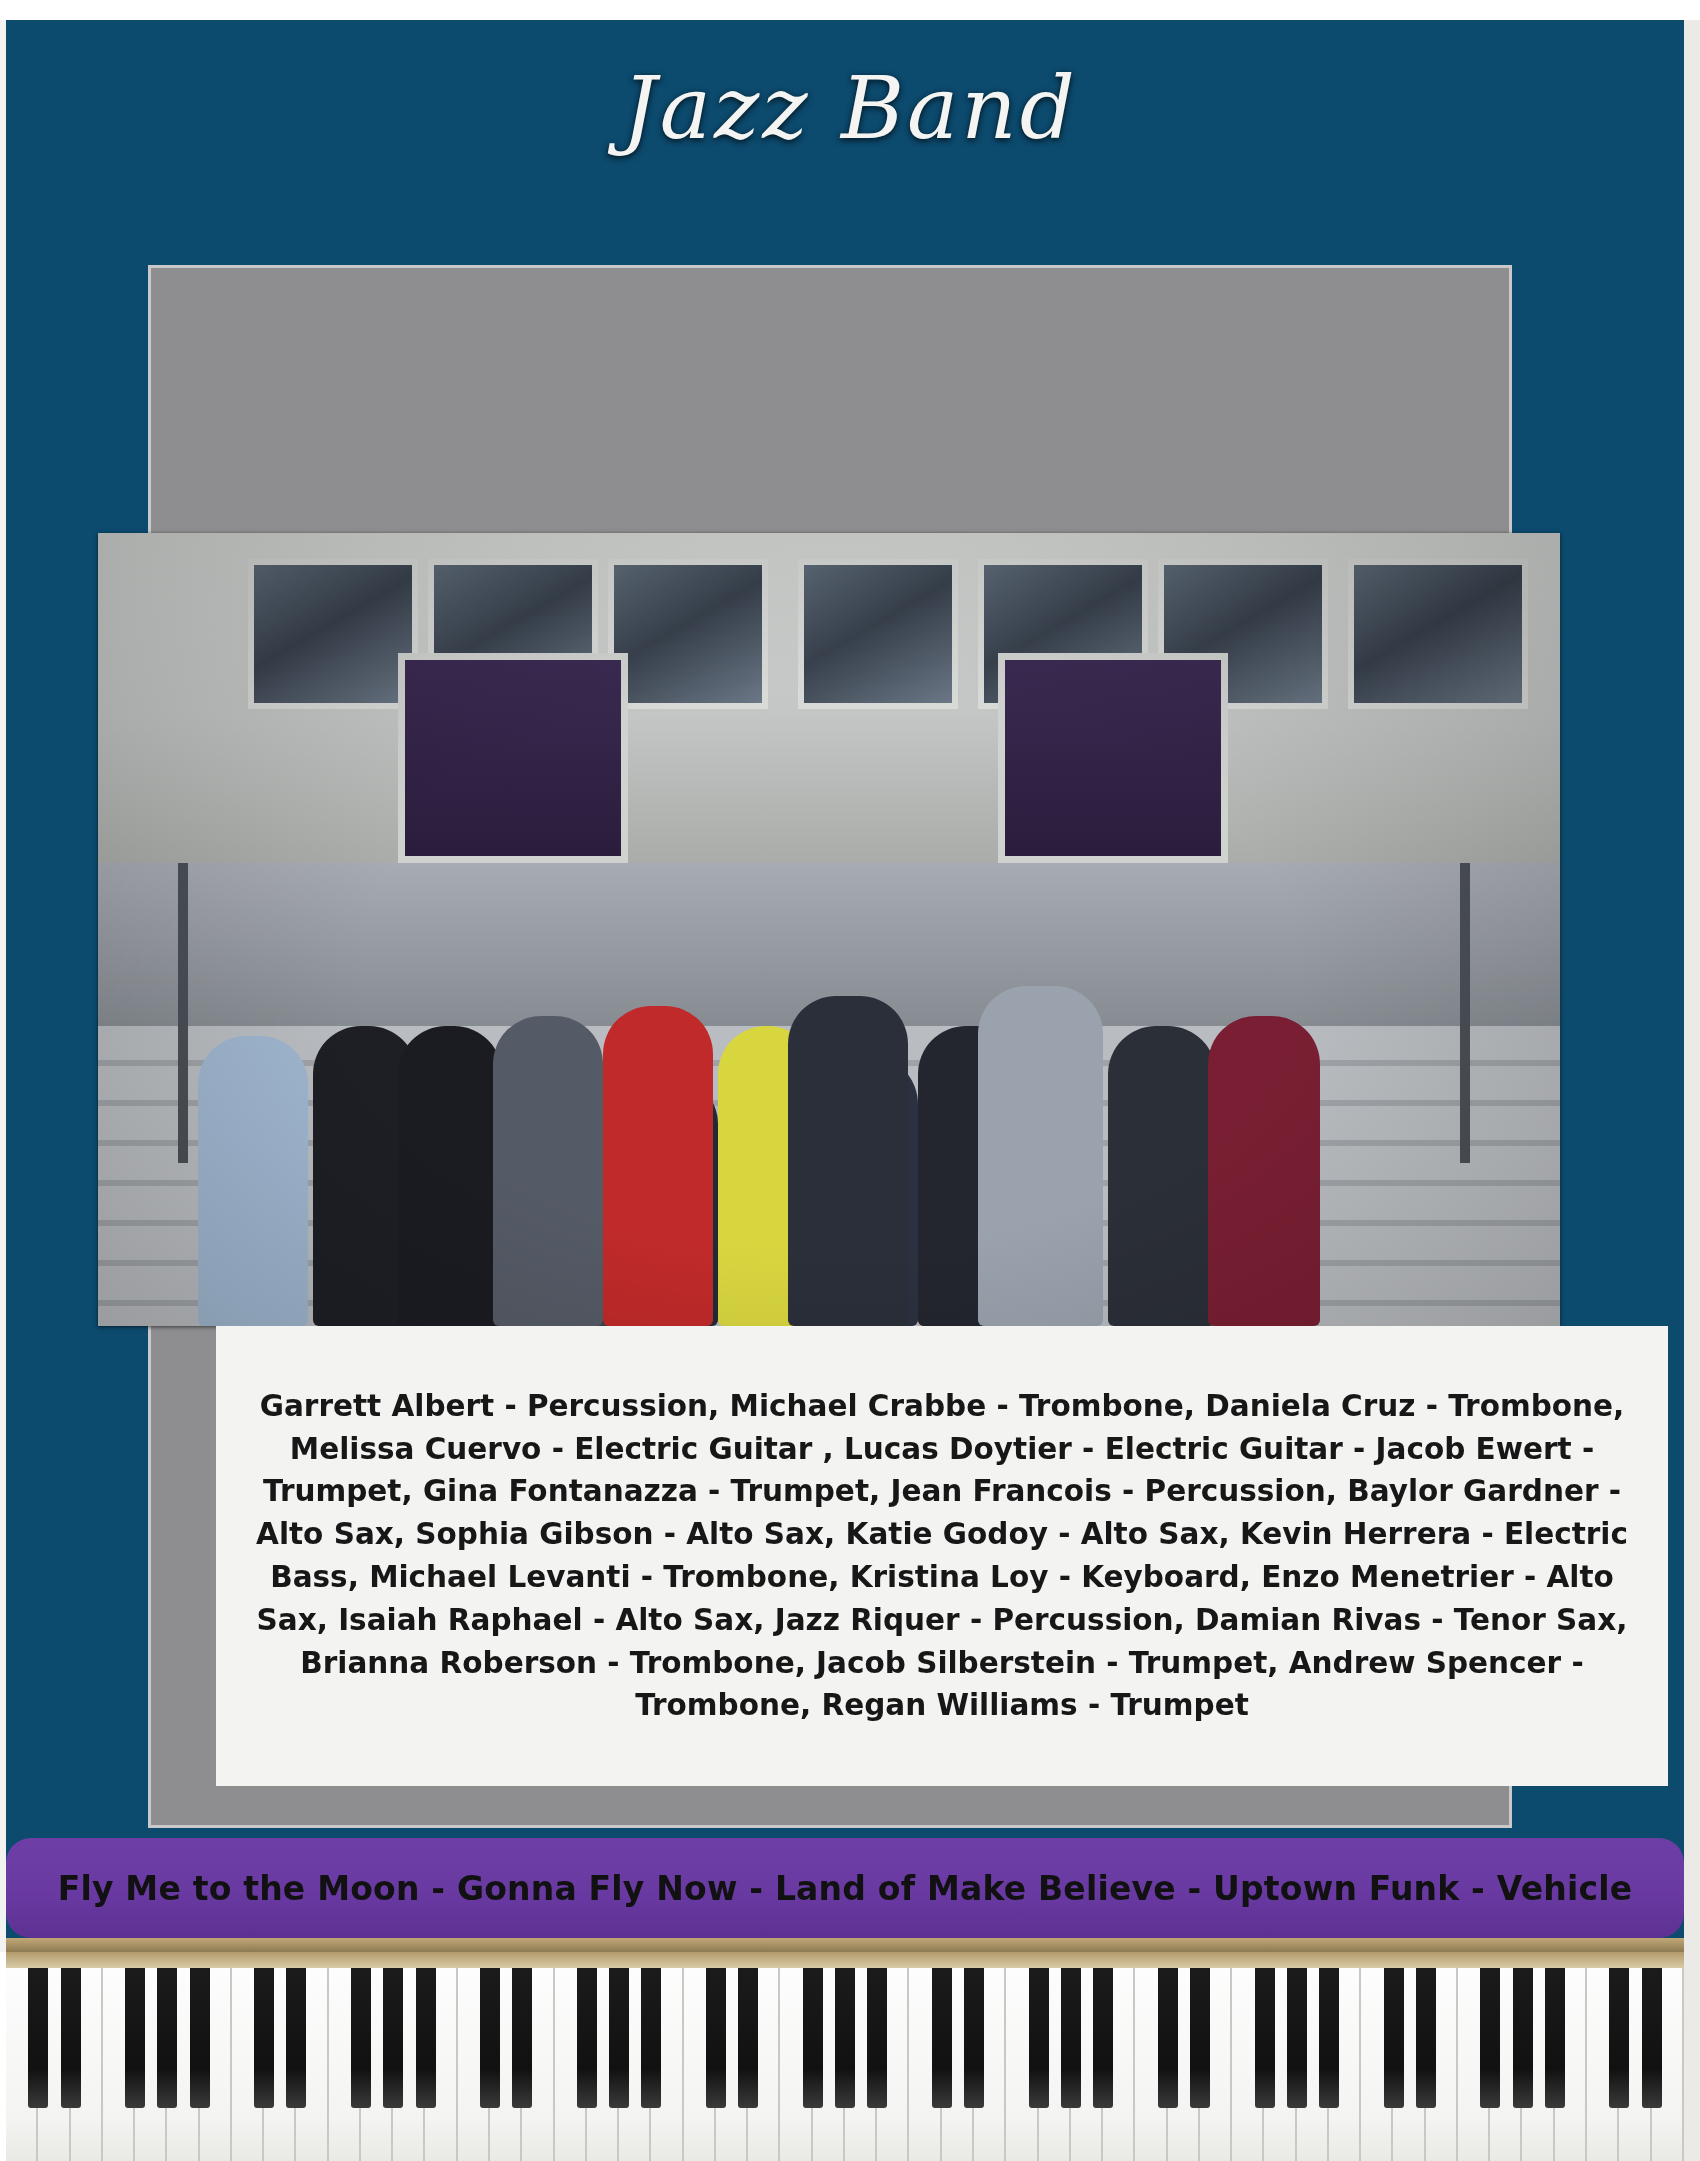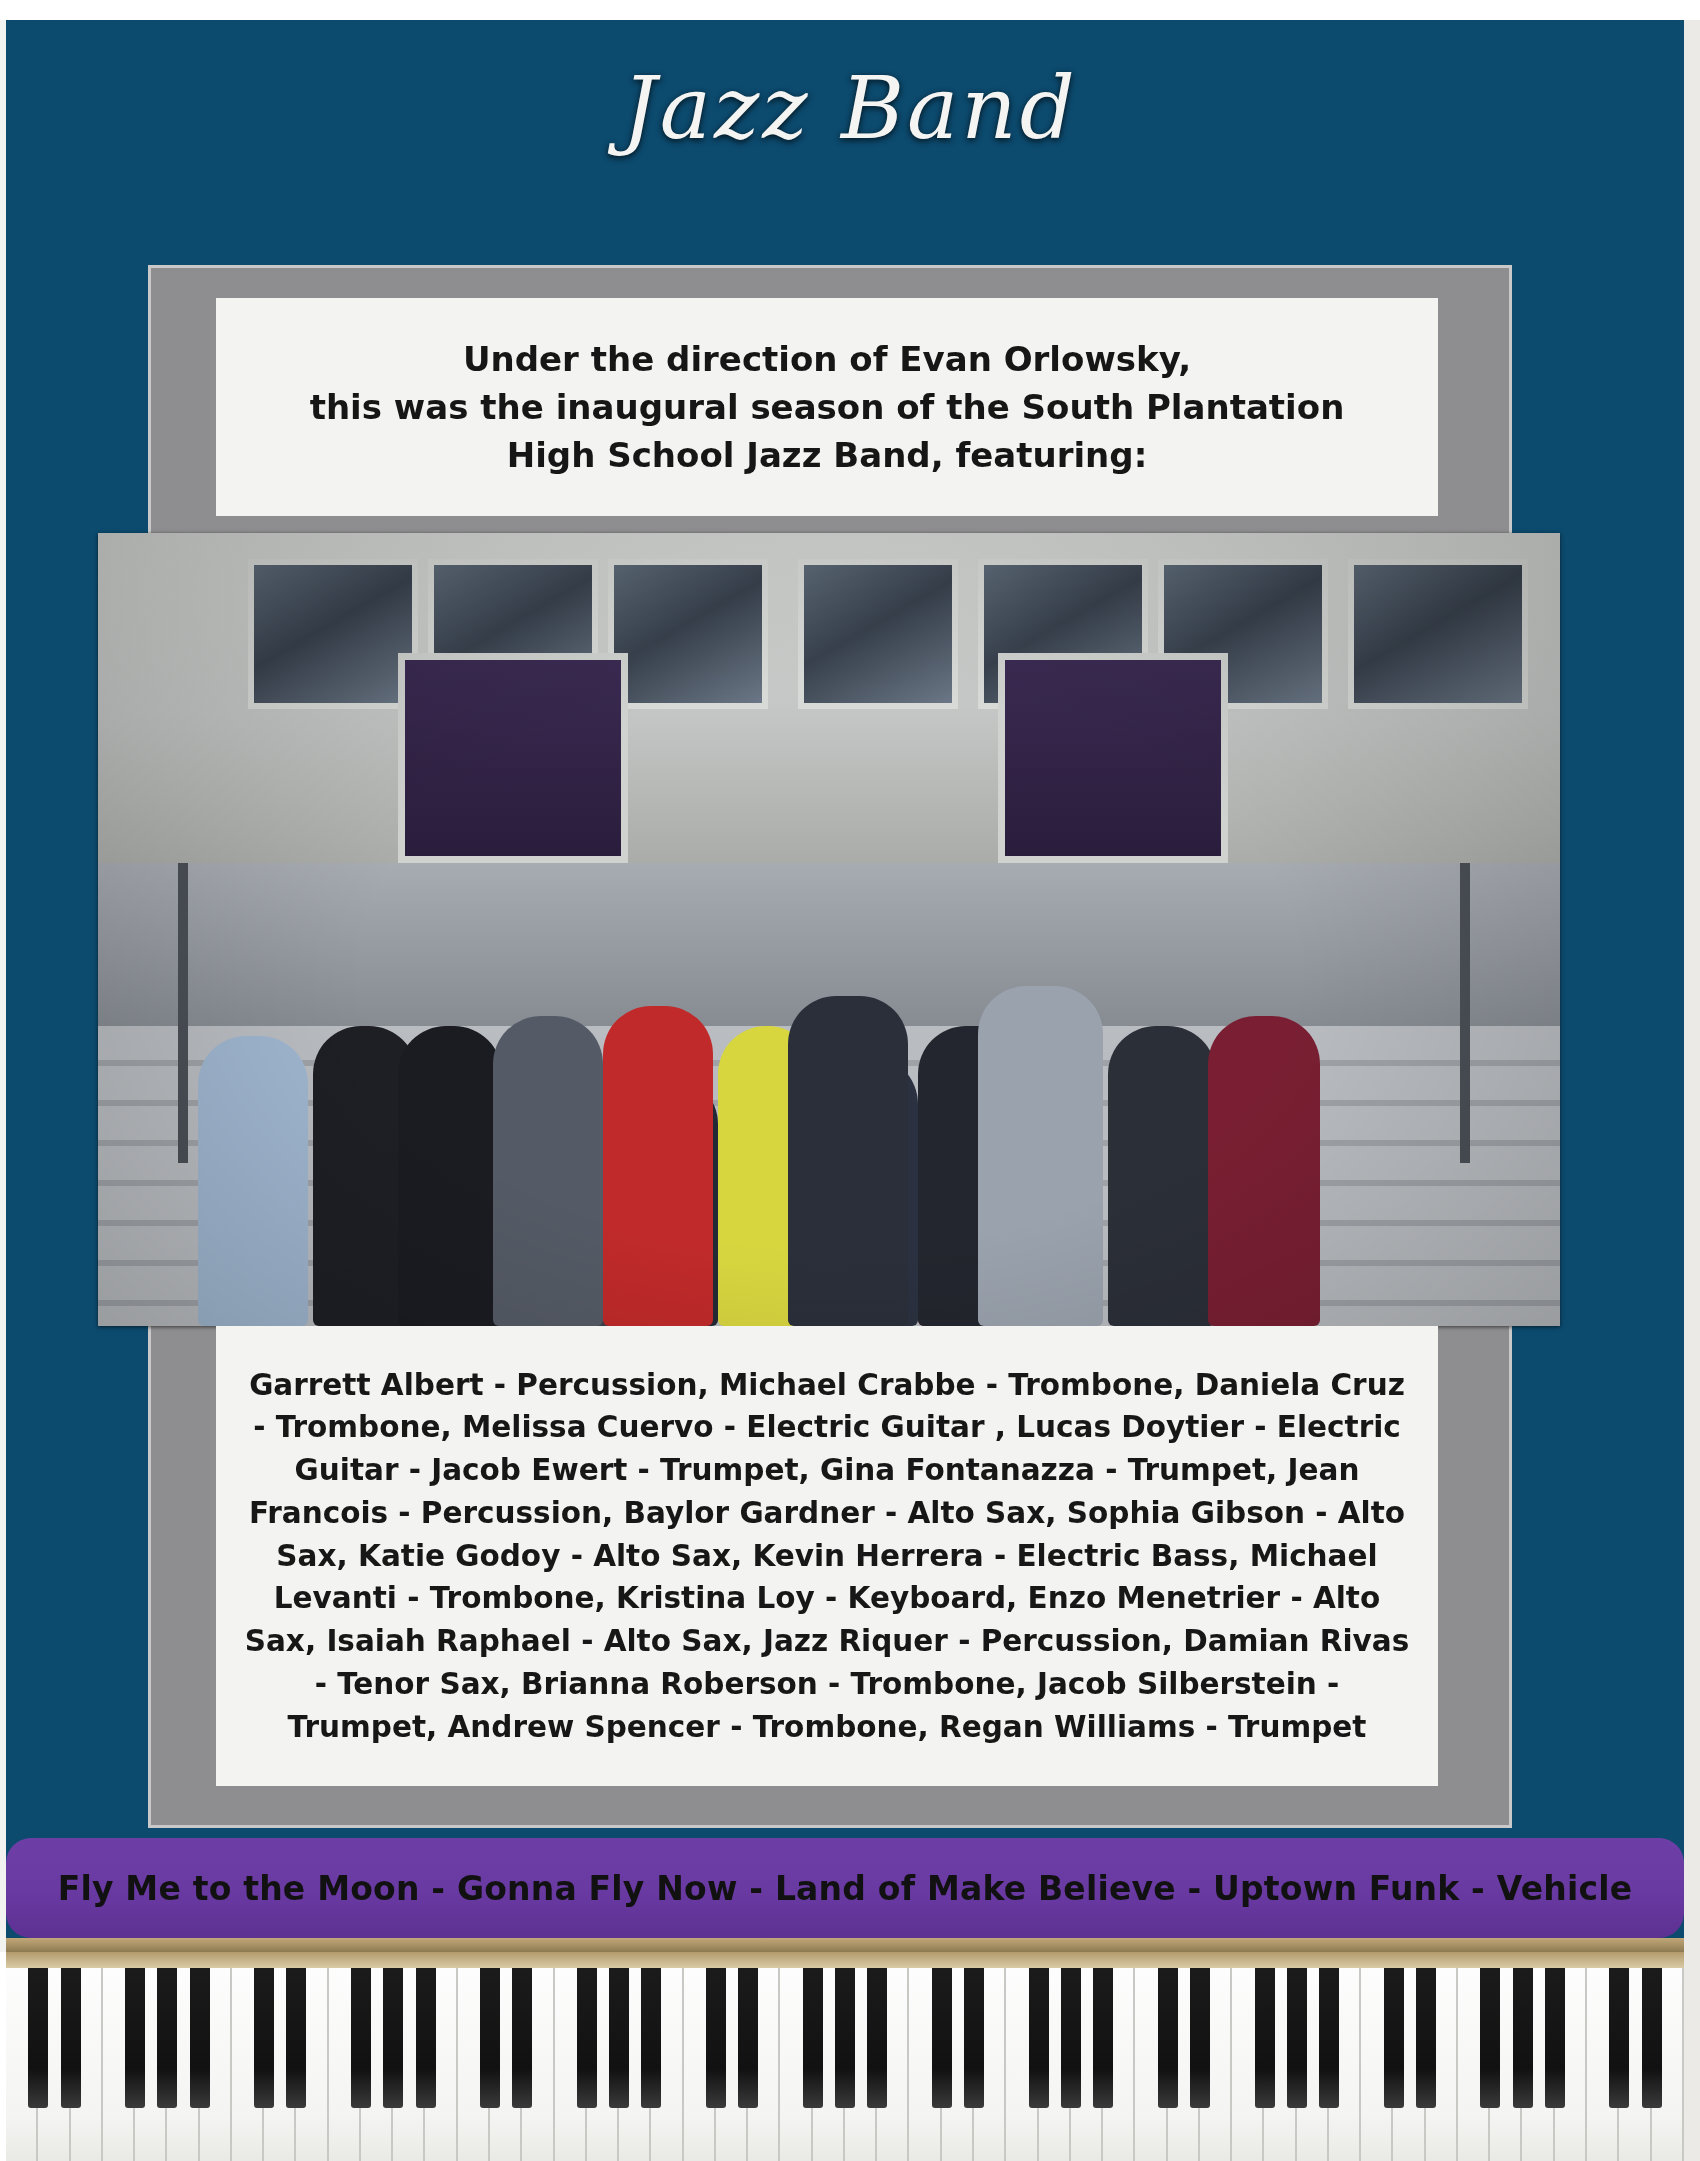--- a/index.html
+++ b/index.html
@@ -126,21 +126,21 @@
   }
   .photo-overlay {
     position: absolute; inset: 0;
     background: radial-gradient(ellipse at 50% 55%, rgba(0,0,0,0) 45%, rgba(0,0,0,0.2) 100%);
   }
 
   
   .roster-panel {
     position: absolute;
     left: 216px; top: 1306px;
-    width: 1222px; height: 460px;
+    width: 1452px; height: 460px;
     background: #f3f3f1;
     display: flex;
     align-items: center;
     justify-content: center;
   }
   .roster-text {
     text-align: center;
     color: #171717;
     font-size: 29.5px;
     line-height: 1.45;
@@ -211,25 +211,20 @@
 
 <div id="page">
 
   <div class="scan-edge-left"></div>
   <div class="scan-edge-right"></div>
 
   <div class="title">Jazz Band</div>
 
   <div class="gray-frame"></div>
 
-  <div class="caption-panel">
-    <div class="caption-text">Under the direction of Evan Orlowsky,
-this was the inaugural season of the South Plantation
-High School Jazz Band, featuring:</div>
-  </div>
 
   <div class="photo-wrap">
     <div class="photo">
       <div class="bldg">
         <div class="win" style="left:150px; top:26px; width:170px; height:150px;"></div>
         <div class="win" style="left:330px; top:26px; width:170px; height:150px;"></div>
         <div class="win" style="left:510px; top:26px; width:160px; height:150px;"></div>
         <div class="win" style="left:700px; top:26px; width:160px; height:150px;"></div>
         <div class="win" style="left:880px; top:26px; width:170px; height:150px;"></div>
         <div class="win" style="left:1060px; top:26px; width:170px; height:150px;"></div>

